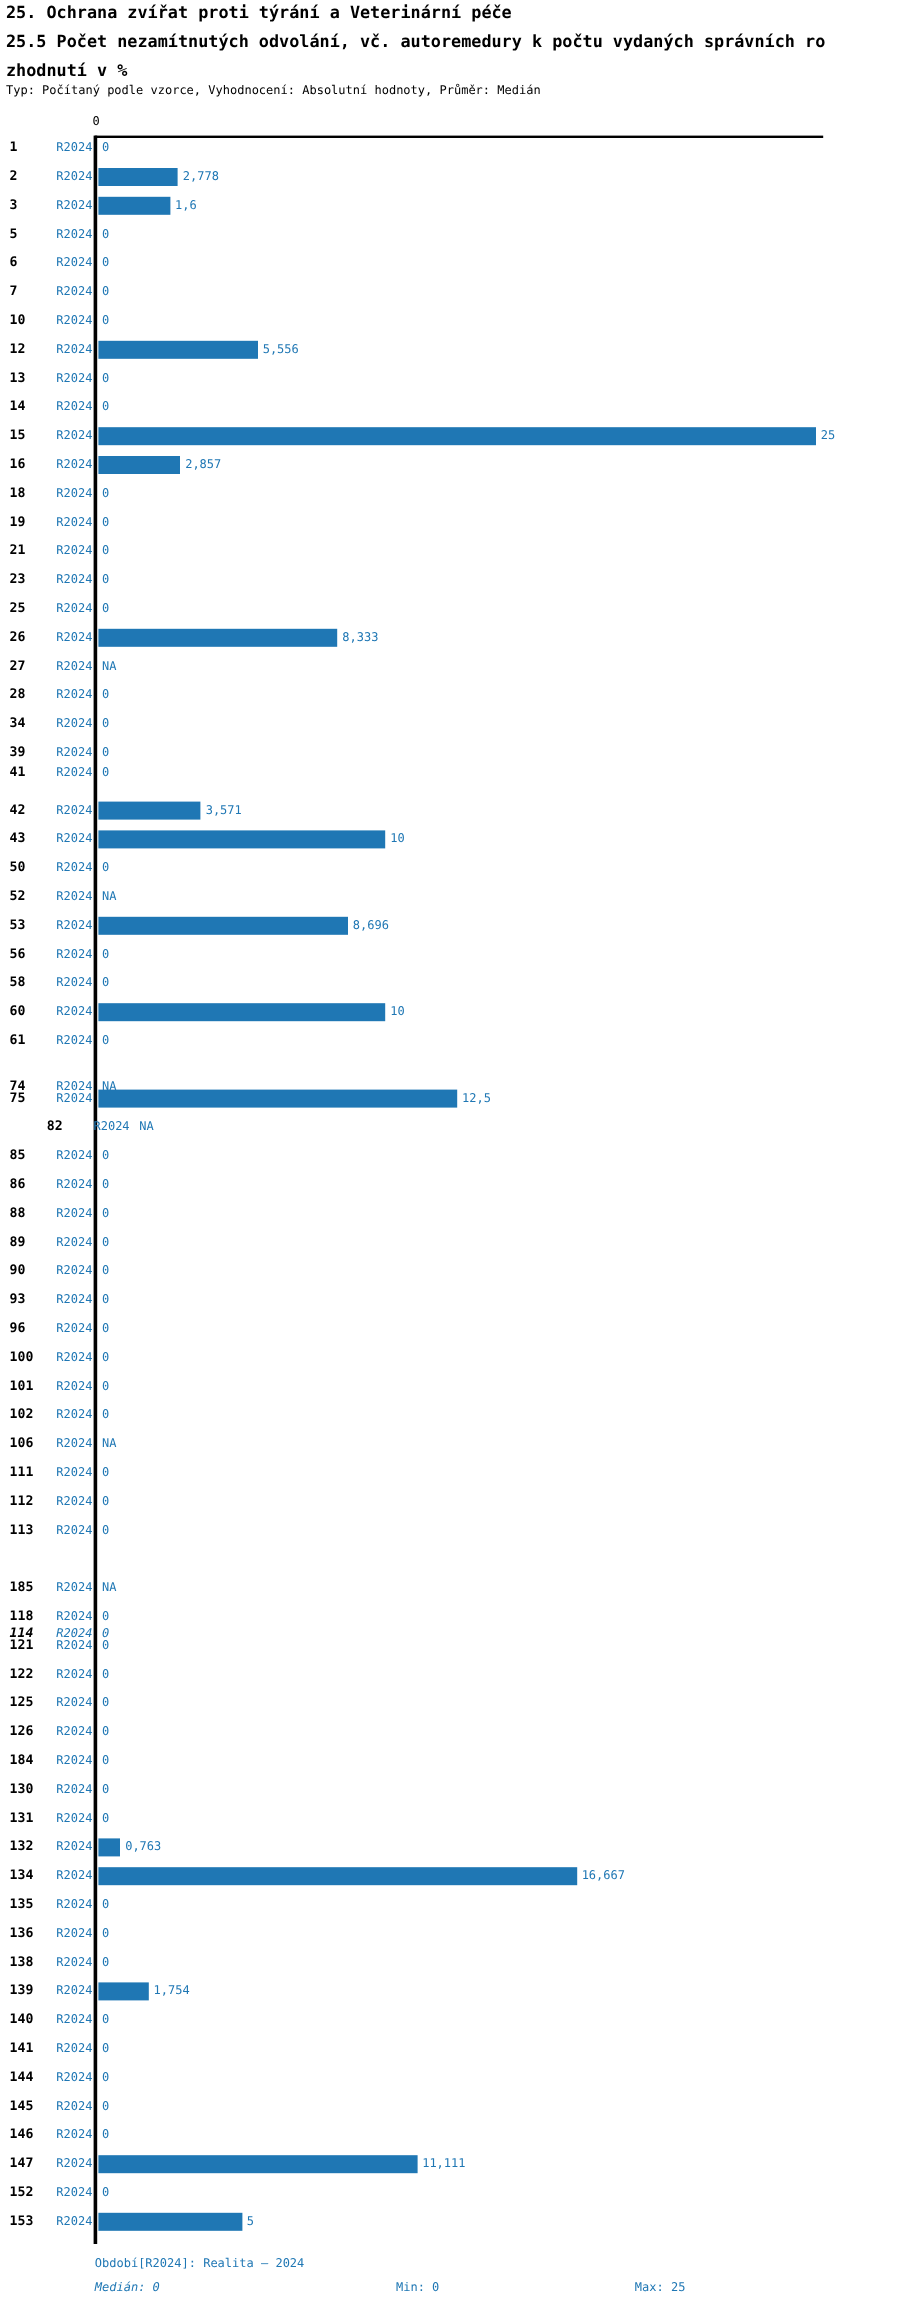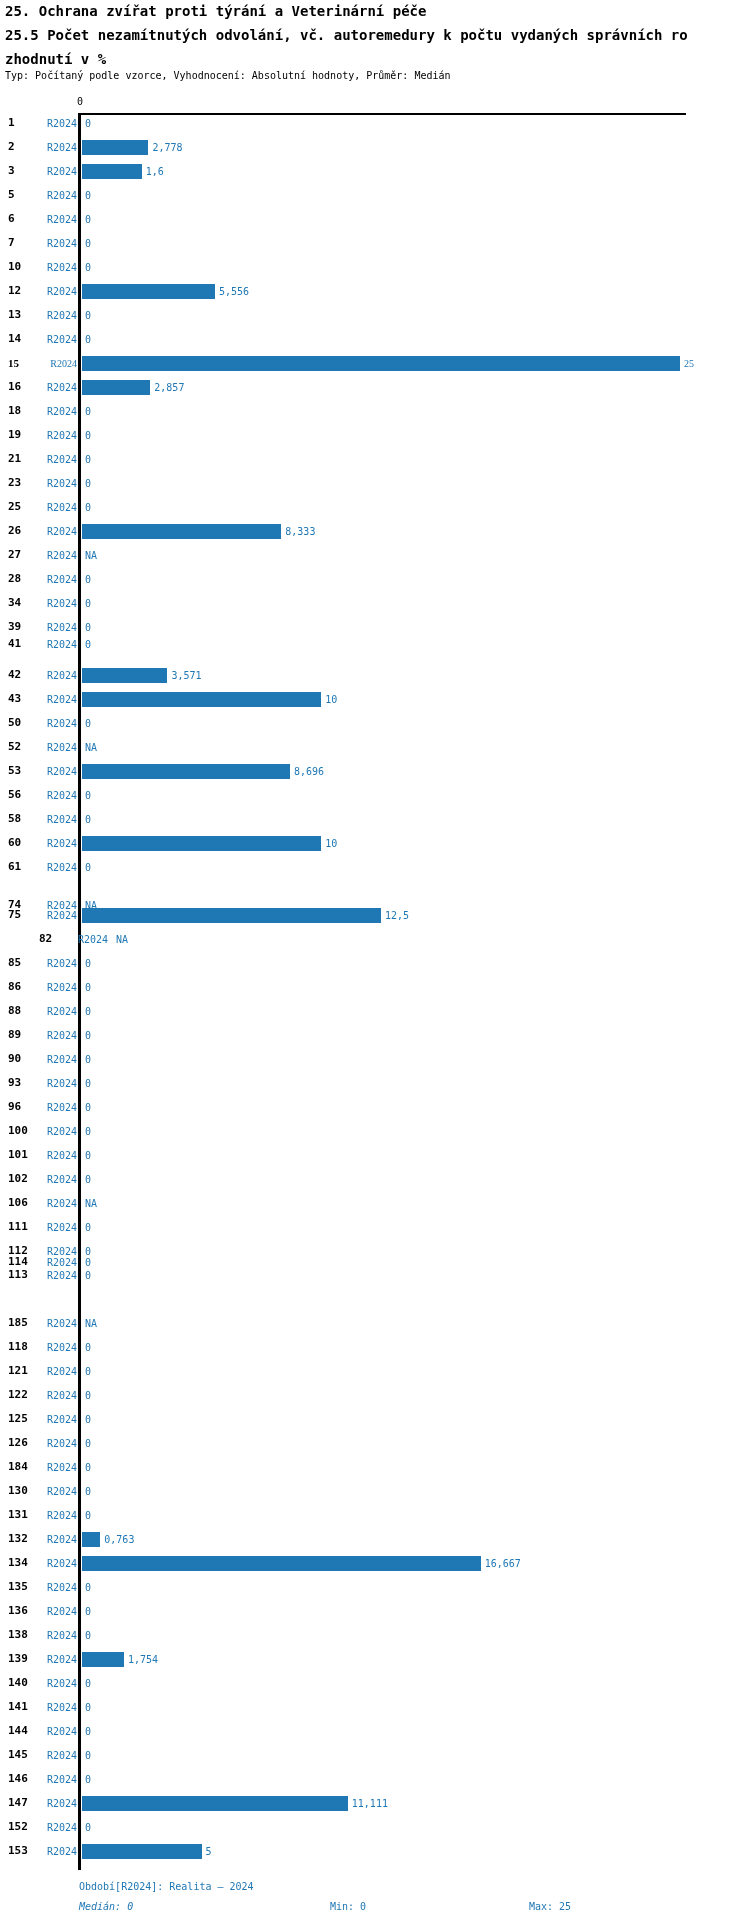--- a/index.html
+++ b/index.html
@@ -131,21 +131,21 @@
     <div class="chart-row" style="top: 303px;">
       <span class="row-num">13</span>
       <span class="row-series">R2024</span>
       <span class="row-value" style="left: 85px;">0</span>
     </div>
     <div class="chart-row" style="top: 327px;">
       <span class="row-num">14</span>
       <span class="row-series">R2024</span>
       <span class="row-value" style="left: 85px;">0</span>
     </div>
-    <div class="chart-row" style="top: 351px; font-family: Liberation Serif, serif;">
+    <div class="chart-row" style="top: 351px;">
       <span class="row-num">15</span>
       <span class="row-series">R2024</span>
       <span class="row-bar" style="width: 598px;"></span>
       <span class="row-value" style="left: 684px;">25</span>
     </div>
     <div class="chart-row" style="top: 375px;">
       <span class="row-num">16</span>
       <span class="row-series">R2024</span>
       <span class="row-bar" style="width: 68.3px;"></span>
       <span class="row-value" style="left: 154.3px;">2,857</span>
@@ -334,21 +334,21 @@
     <div class="chart-row" style="top: 1239px;">
       <span class="row-num">112</span>
       <span class="row-series">R2024</span>
       <span class="row-value" style="left: 85px;">0</span>
     </div>
     <div class="chart-row" style="top: 1263px;">
       <span class="row-num">113</span>
       <span class="row-series">R2024</span>
       <span class="row-value" style="left: 85px;">0</span>
     </div>
-    <div class="chart-row" style="top: 1250px;">
+    <div class="chart-row" style="top: 1349px; font-style: italic;">
       <span class="row-num">114</span>
       <span class="row-series">R2024</span>
       <span class="row-value" style="left: 85px;">0</span>
     </div>
     <div class="chart-row" style="top: 1311px;">
       <span class="row-num">185</span>
       <span class="row-series">R2024</span>
       <span class="row-value" style="left: 85px;">NA</span>
     </div>
     <div class="chart-row" style="top: 1335px;">

